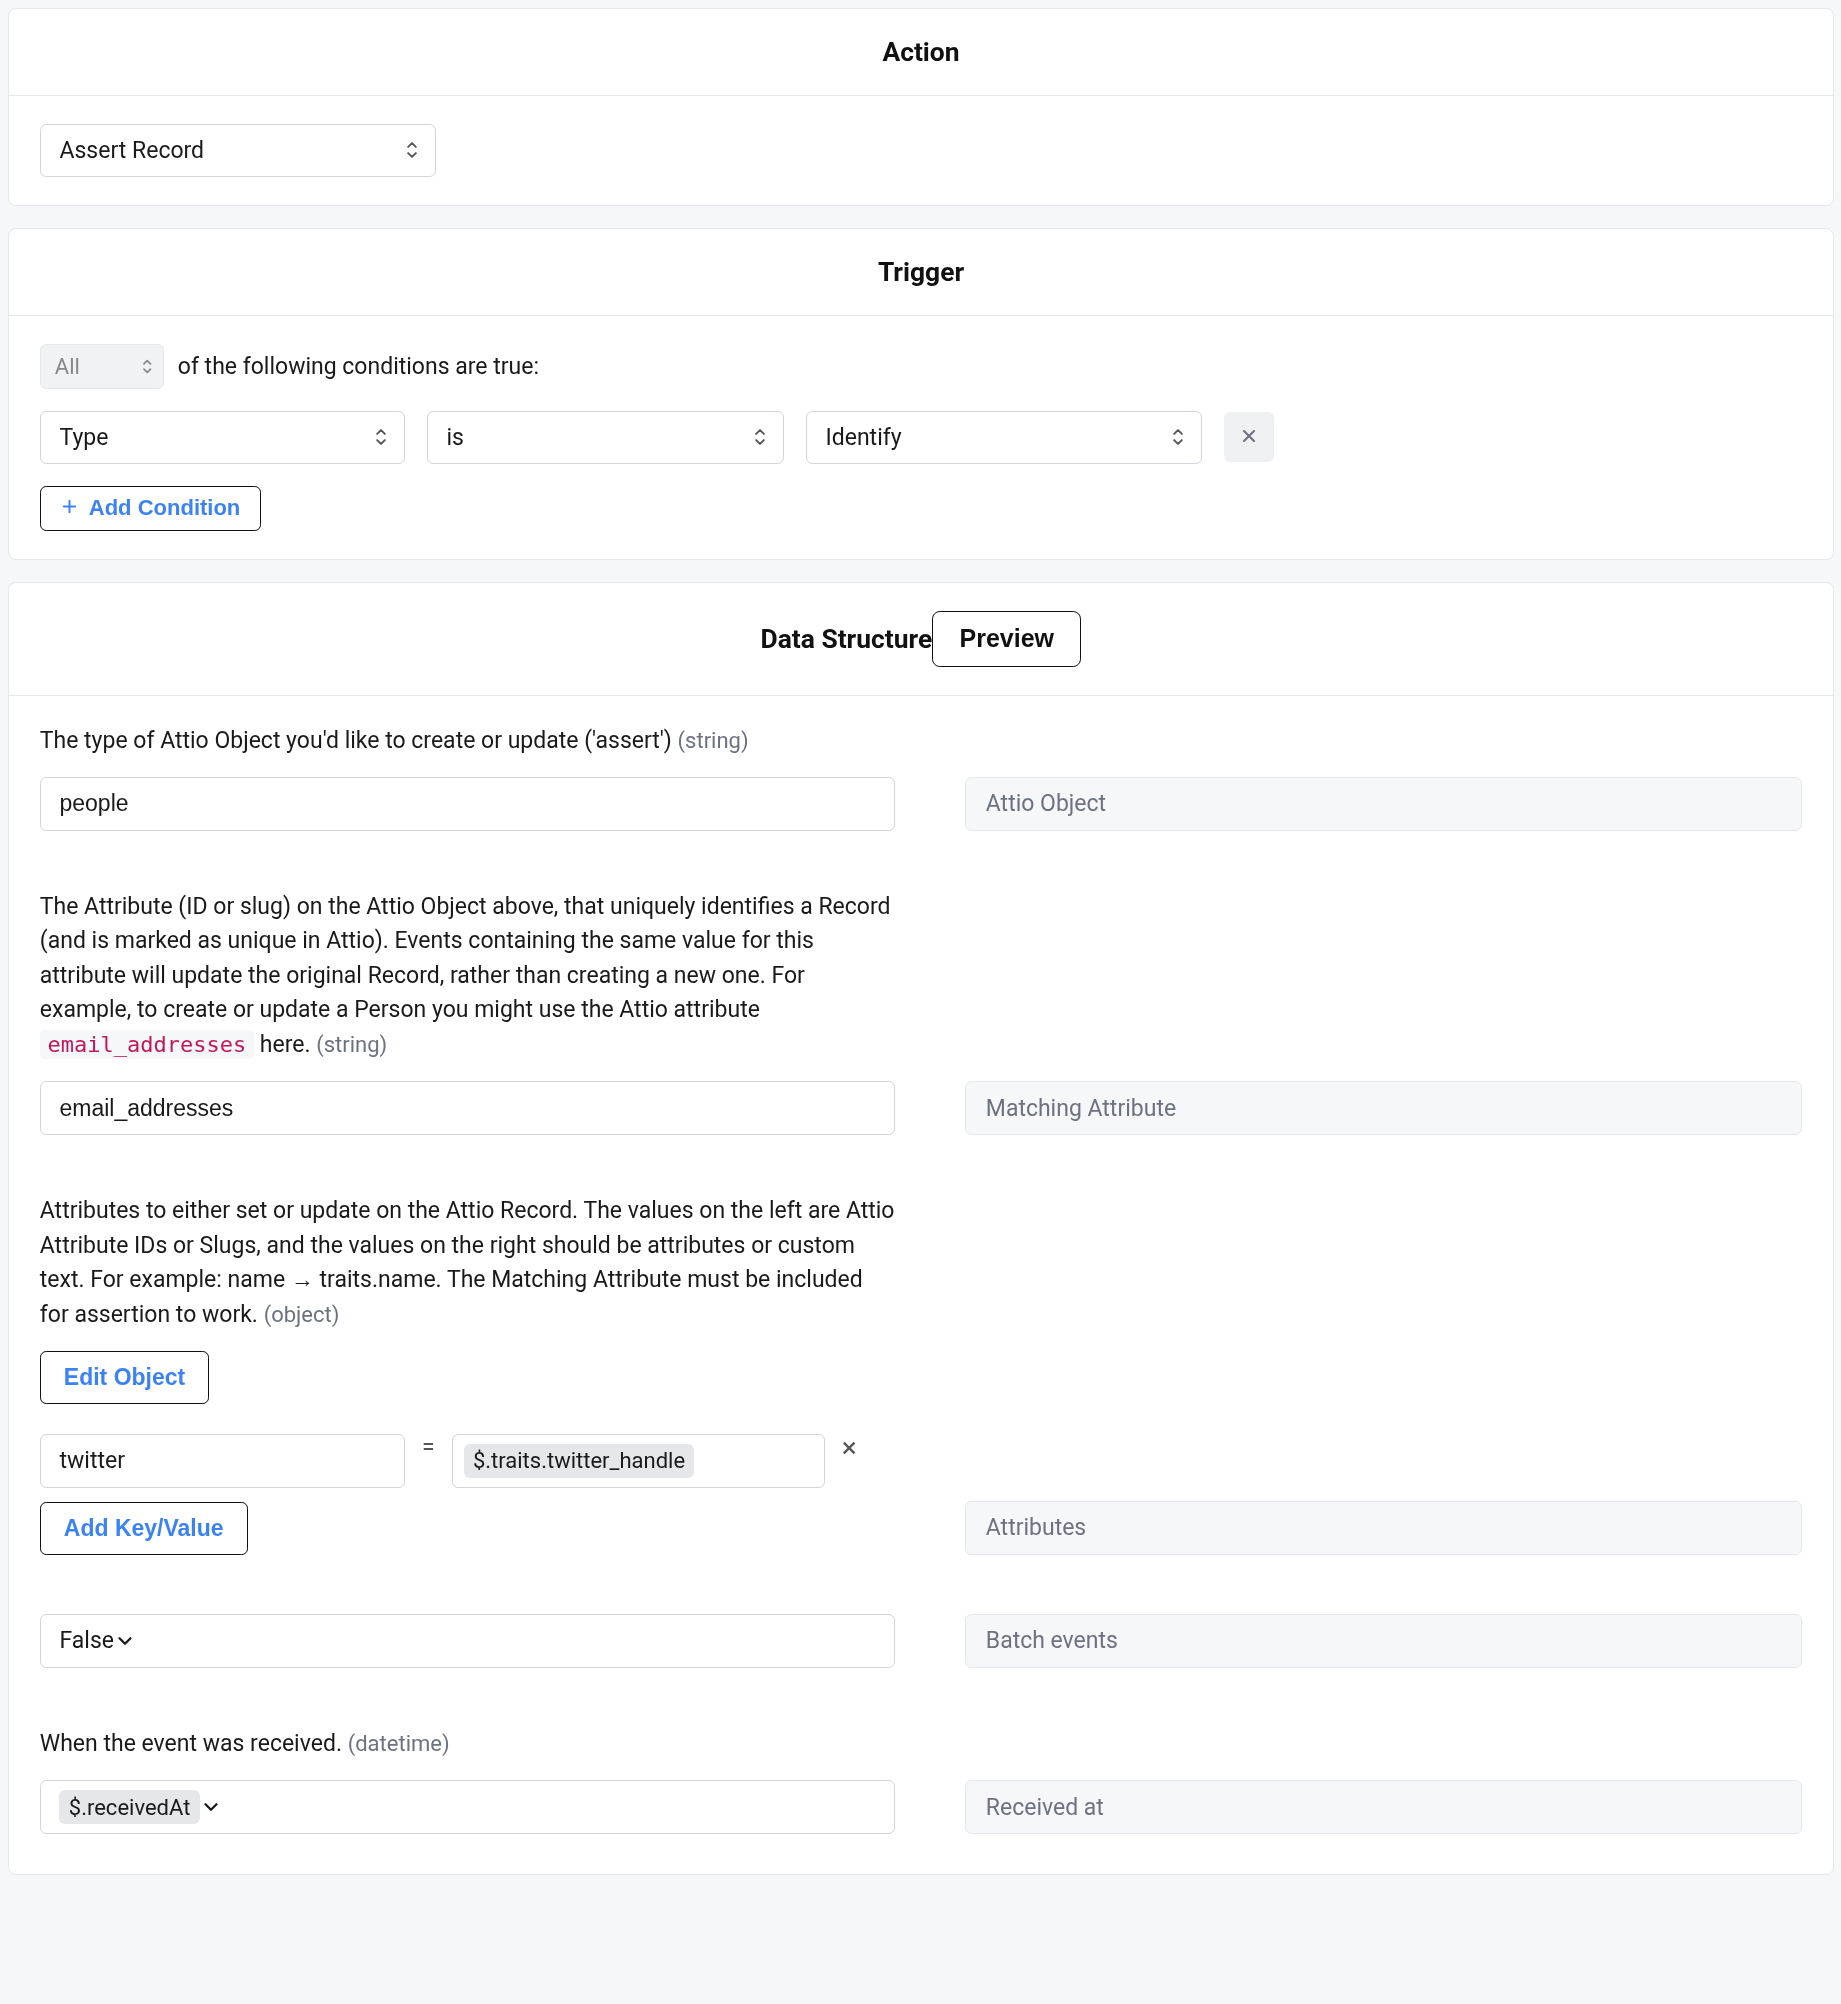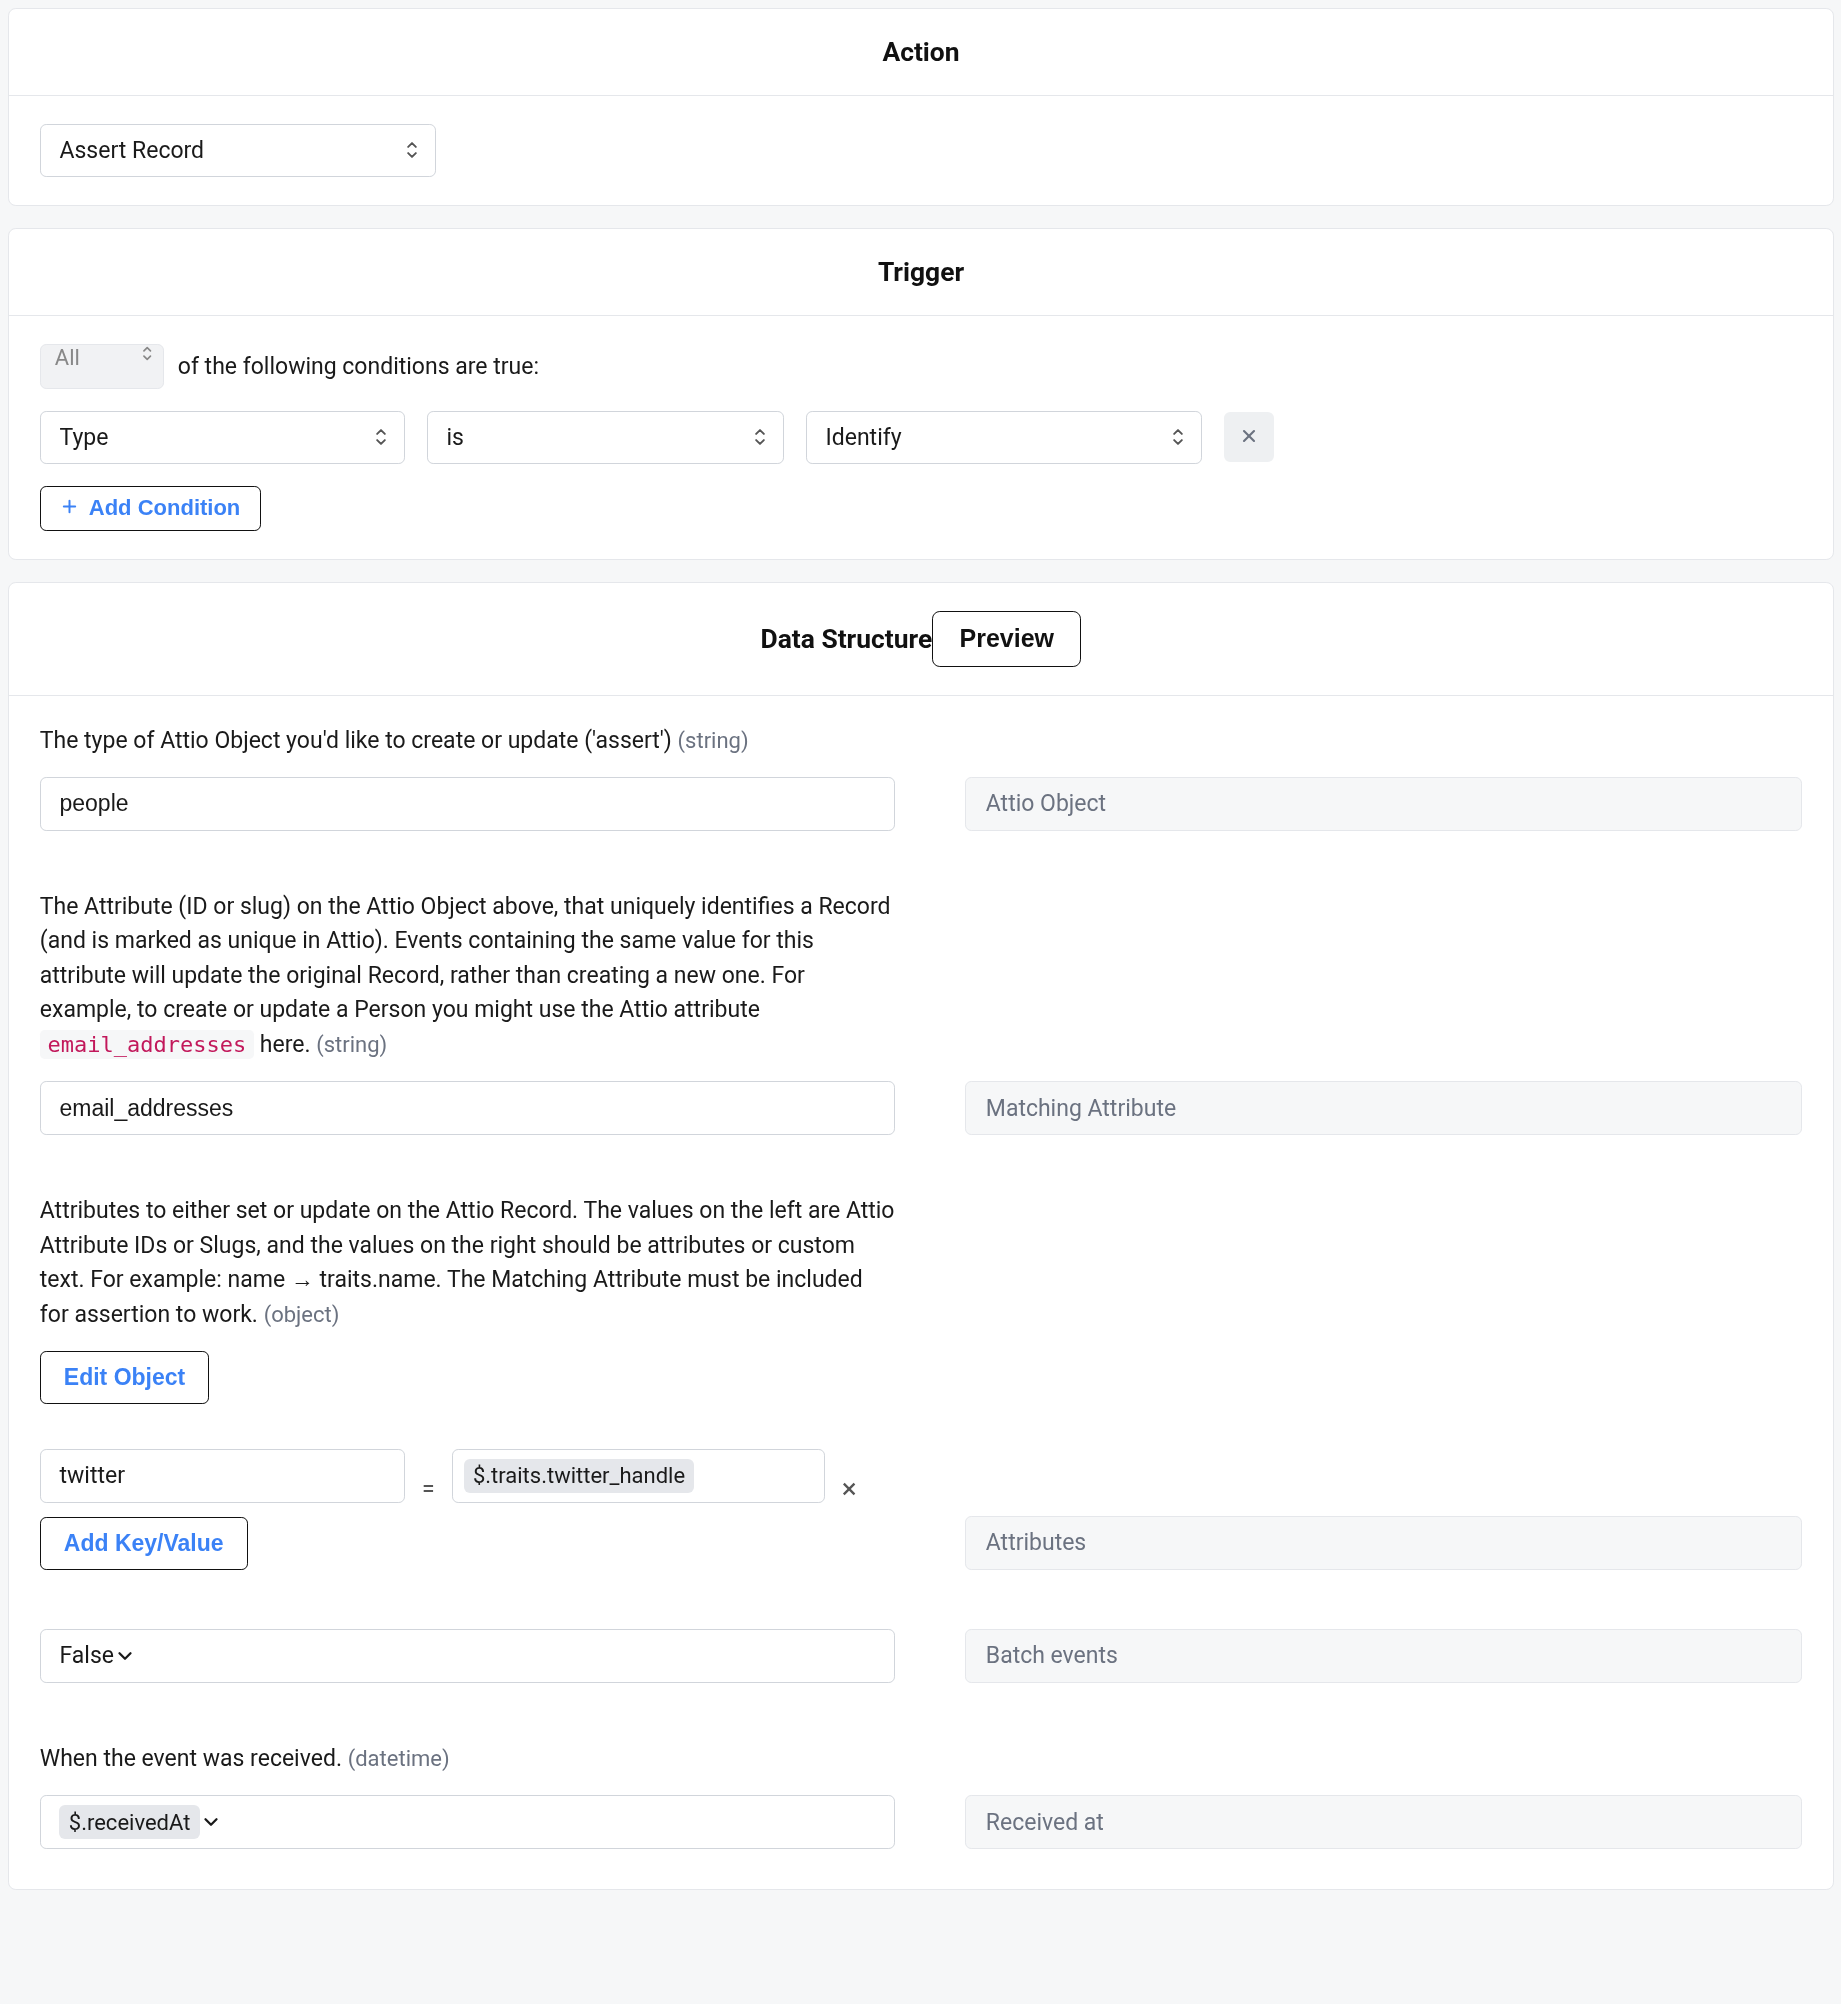--- a/index.html
+++ b/index.html
@@ -45,20 +45,21 @@
     font-size: 23px;
     color: #1a1a1a;
     cursor: pointer;
   }
   .select-like .caret {
     flex-shrink: 0;
   }
   .caret svg { display: block; }
   .pill-select {
     display: inline-flex;
+    align-items: center;
     justify-content: space-between;
     background: #f1f2f4;
     border: 0.8px solid #e5e7eb;
     border-radius: 6.2px;
     height: 45px;
     padding: 0 9.3px 0 14px;
     font-size: 22px;
     color: #888;
     cursor: pointer;
   }
@@ -171,23 +172,23 @@
     border-radius: 6.2px;
     height: 54px;
     display: flex;
     align-items: center;
     padding: 0 20px;
     font-size: 23px;
     color: #6b7280;
   }
   .kv-row {
     display: flex;
-    align-items: flex-end;
+    align-items: flex-start;
     gap: 12.4px;
-    margin: 31px 0;
+    margin: 16px 0;
   }
   .kv-key {
     width: 365px;
     border: 0.8px solid #d1d5db;
     border-radius: 6.2px;
     height: 54px;
     padding: 0 18.7px;
     font-size: 23px;
     display: flex;
     align-items: center;

